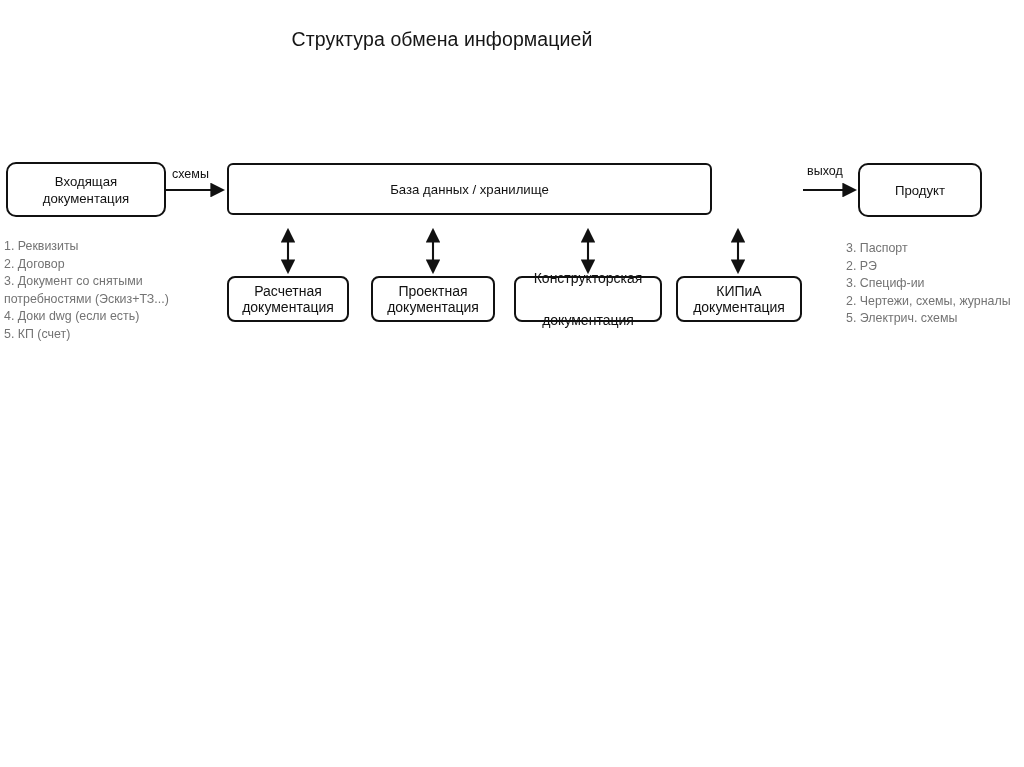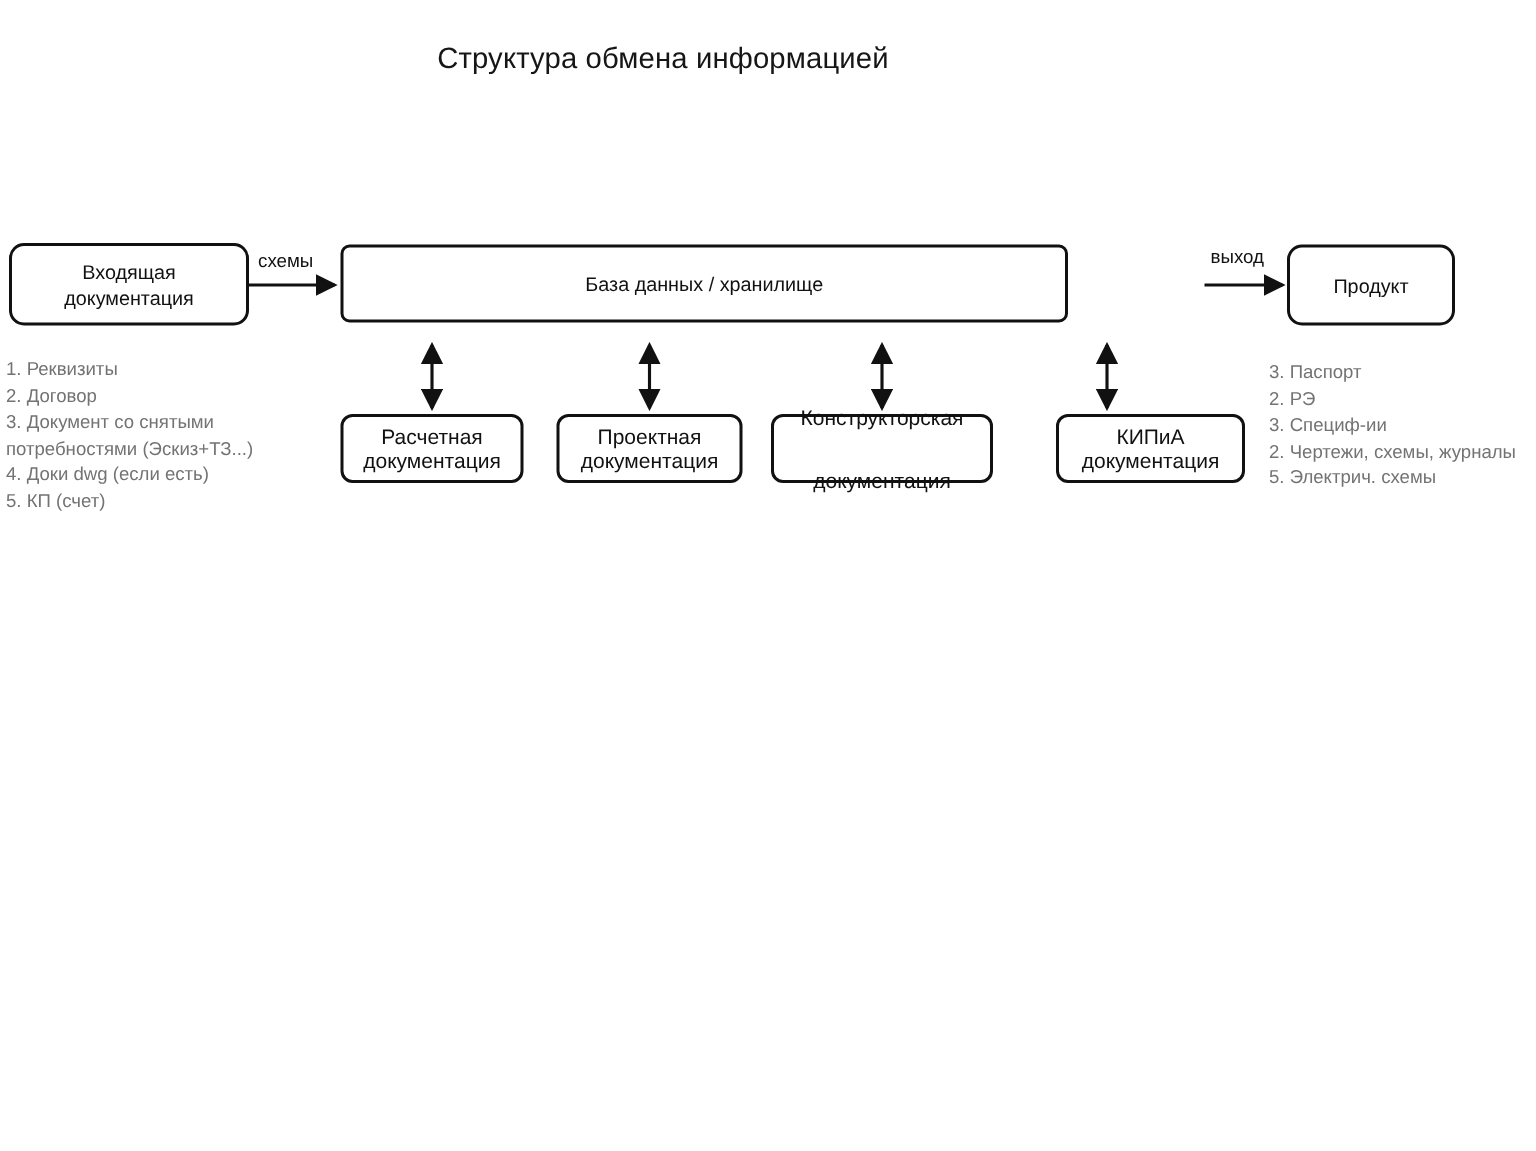--- a/index.html
+++ b/index.html
@@ -54,34 +54,34 @@
     width: 160px; height: 55px;
     border-radius: 10px;
   }
   .node-db {
     left: 227px; top: 163px;
     width: 485px; height: 52px;
     border-radius: 6px;
   }
   .node-product {
     left: 858px; top: 163px;
-    width: 112px; height: 54px;
+    width: 124px; height: 54px;
     border-radius: 10px;
   }
   .node-doc {
     top: 276px;
     height: 46px;
     border-radius: 8px;
     font-size: 14px;
     line-height: 16px;
   }
   .doc-0 { left: 227px; width: 122px; }
   .doc-1 { left: 371px; width: 124px; }
   .doc-2 { left: 514px; width: 148px; gap: 26px; }
-  .doc-3 { left: 676px; width: 126px; margin-left: 28px; }
+  .doc-3 { left: 676px; width: 126px; }
 
   .edge-label {
     position: absolute;
     font-size: 12.5px;
     color: #111111;
     white-space: nowrap;
   }
   .label-in  { left: 172px; top: 167px; }
   .label-out { left: 807px; top: 164px; }
 

